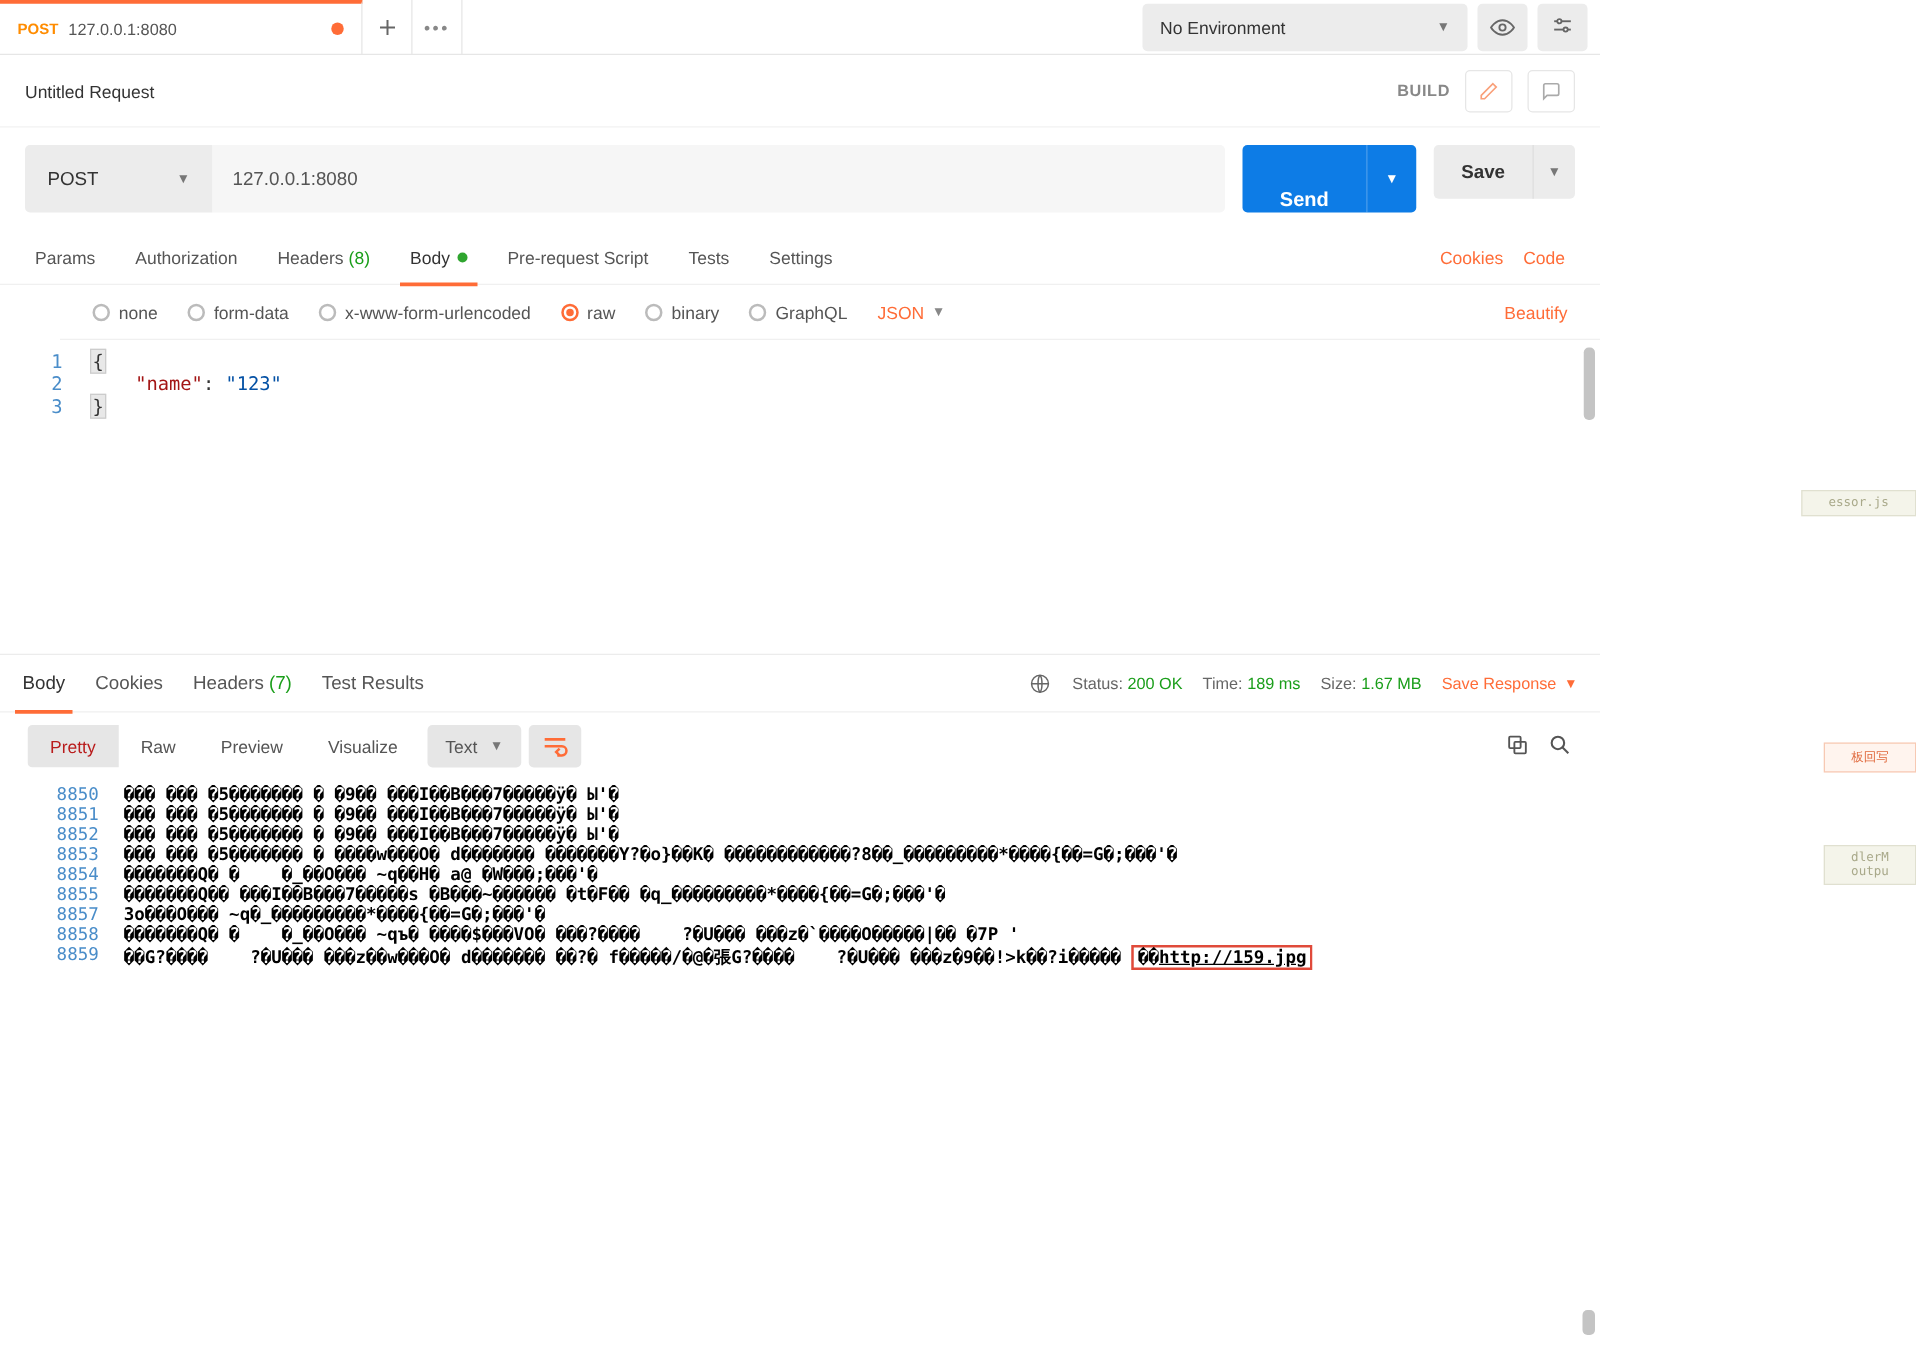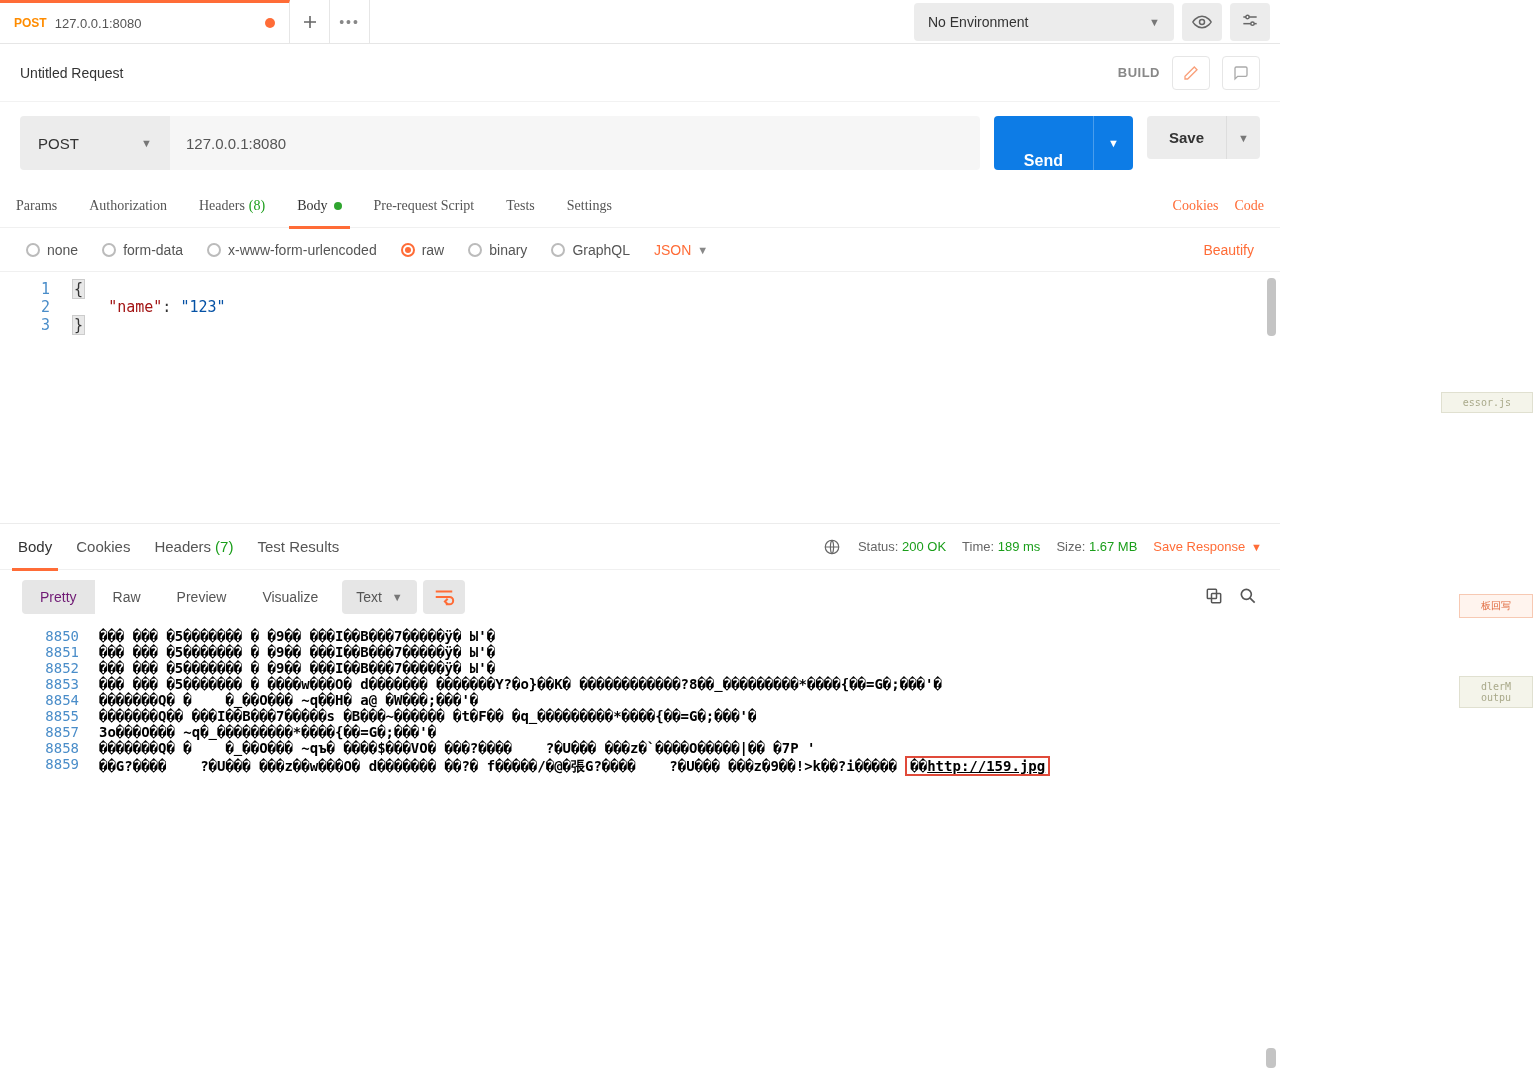--- a/index.html
+++ b/index.html
@@ -84,30 +84,30 @@
   }
   .send-main { padding: 0 30px; font-weight: 600; font-size: 16px; }
   .send-drop { width: 40px; display: flex; align-items: center; justify-content: center; border-left: 1px solid rgba(255,255,255,0.25); height: 100%; }
   .save-btn {
     background: #ececec; color: #333; height: 43px; display: flex; align-items: center;
     border-radius: 4px;
   }
   .save-main { padding: 0 22px; font-weight: 600; font-size: 15px; }
   .save-drop { width: 34px; display: flex; align-items: center; justify-content: center; border-left: 1px solid #ddd; height: 100%; }
   
-  .req-tabs { display: flex; align-items: center; padding: 0 16px; height: 44px; gap: 32px; border-bottom: 1px solid #f0f0f0; font-family: Liberation Serif, serif; }
+  .req-tabs { display: flex; align-items: center; padding: 0 28px; height: 44px; gap: 32px; border-bottom: 1px solid #f0f0f0; }
   .req-tab { color: #555; font-size: 14px; height: 44px; display: flex; align-items: center; position: relative; cursor: pointer; }
   .req-tab .count { color: #1a9e1a; margin-left: 4px; }
   .req-tab.active { color: #333; font-weight: 500; }
   .req-tab.active::after { content: ''; position: absolute; bottom: -1px; left: -8px; right: -8px; height: 3px; background: #ff6c37; }
   .req-tab .green-dot { width: 8px; height: 8px; border-radius: 50%; background: #2fa52f; margin-left: 6px; }
   .req-links { margin-left: auto; display: flex; gap: 16px; }
   .req-link { color: #ff6c37; font-size: 14px; cursor: pointer; }
   
-  .bodytype-row { display: flex; align-items: center; padding: 0 26px; height: 44px; gap: 24px; border-bottom: 1px solid #f0f0f0; }
+  .bodytype-row { display: flex; align-items: center; padding: 0 26px; height: 44px; gap: 24px; border-bottom: 1px solid #f0f0f0; margin-left: 48px; }
   .radio-item { display: flex; align-items: center; gap: 7px; color: #555; cursor: pointer; }
   .radio-circle { width: 14px; height: 14px; border-radius: 50%; border: 2px solid #bbb; display: inline-block; position: relative; }
   .radio-circle.checked { border-color: #ff6c37; }
   .radio-circle.checked::after { content: ''; position: absolute; inset: 2px; border-radius: 50%; background: #ff6c37; }
   .json-label { color: #ff6c37; display: flex; align-items: center; gap: 6px; cursor: pointer; }
   .beautify { margin-left: auto; color: #ff6c37; cursor: pointer; }
   
   .editor { position: relative; height: 252px; padding: 8px 0; font-family: Consolas, Monaco, monospace; font-size: 15px; border-bottom: 1px solid #ececec; }
   .editor-scrollbar { position: absolute; right: 4px; top: 6px; width: 9px; height: 58px; background: #c4c4c4; border-radius: 4px; }
   .ed-line { display: flex; }
@@ -123,21 +123,21 @@
   .resp-tab.active::after { content: ''; position: absolute; bottom: -1px; left: -6px; right: -6px; height: 3px; background: #ff6c37; }
   .resp-tab .count { color: #1a9e1a; margin-left: 4px; }
   .resp-meta { margin-left: auto; display: flex; align-items: center; gap: 16px; font-size: 13px; color: #666; }
   .resp-meta .green { color: #1a9e1a; }
   .save-resp { color: #ff6c37; font-weight: 500; display: flex; align-items: center; gap: 6px; cursor: pointer; }
   .globe-icon { width: 20px; height: 20px; display: flex; align-items: center; justify-content: center; }
   
   .resp-toolbar { display: flex; align-items: center; gap: 6px; padding: 10px 22px; }
   .view-tabs { display: inline-flex; background: transparent; border-radius: 4px; overflow: hidden; }
   .view-tab { padding: 9px 18px; color: #555; cursor: pointer; }
-  .view-tab.active { background: #e6e6e6; color: #701a75; }
+  .view-tab.active { background: #e6e6e6; color: #b91c1c; }
   .fmt-select { background: #e6e6e6; padding: 9px 14px; border-radius: 4px; display: flex; align-items: center; gap: 10px; color: #555; cursor: pointer; }
   .wrap-btn { background: #e6e6e6; padding: 7px 10px; border-radius: 4px; color: #ff6c37; display: flex; align-items: center; justify-content: center; cursor: pointer; }
   .toolbar-right { margin-left: auto; display: flex; gap: 14px; color: #555; align-items: center; }
   
   .resp-body { font-family: Consolas, Monaco, monospace; font-size: 14px; padding: 4px 0 10px 17px; overflow: hidden; }
   .rb-line { display: flex; }
   .rb-gutter { width: 82px; text-align: right; padding-right: 20px; color: #4a8dc9; user-select: none; }
   .rb-content { white-space: pre; color: #000; font-weight: 700; overflow: hidden; }
   .highlight-box { border: 2px solid #e04a3a; padding: 0 3px; display: inline-block; }
   .link-underline { text-decoration: underline; }

